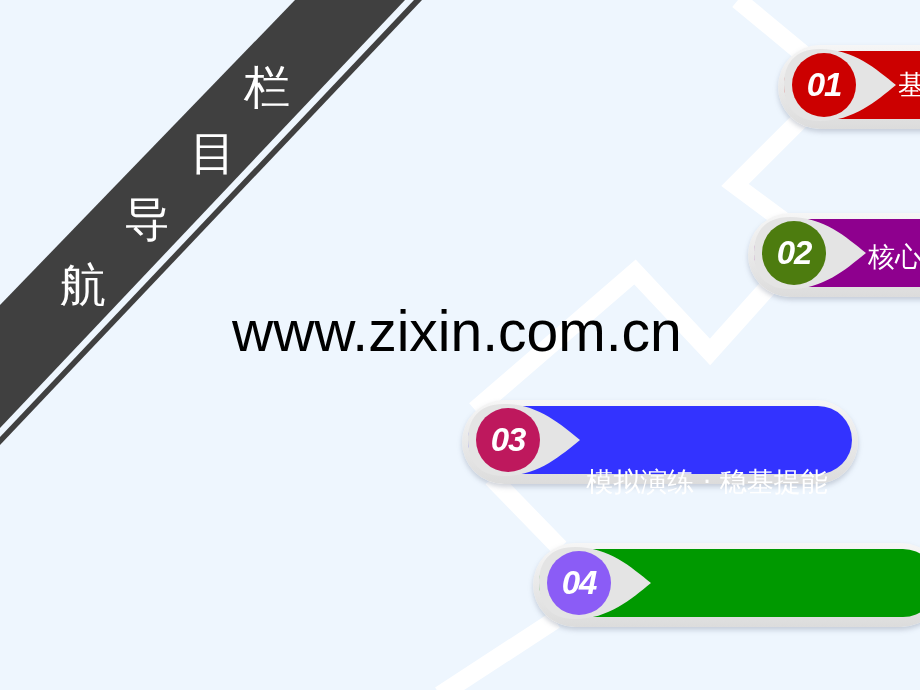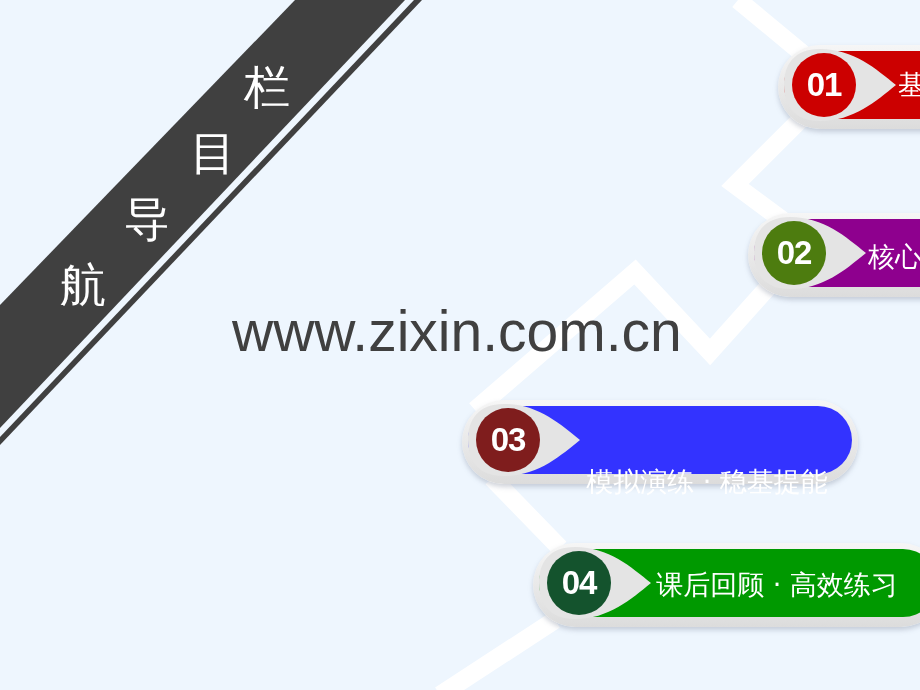--- a/index.html
+++ b/index.html
@@ -9,42 +9,42 @@
     font-family: "DejaVu Sans", "Liberation Sans", sans-serif;
   }
   .bg-svg { position: absolute; left: 0; top: 0; width: 920px; height: 690px; }
   .band-char {
     position: absolute; color: #ffffff; font-size: 46px; line-height: 46px;
     font-family: "DejaVu Sans", sans-serif;
   }
   .watermark {
     position: absolute; left: 232px; top: 298px;
     font-family: "Liberation Sans", sans-serif; font-size: 57px;
-    color: #404040; letter-spacing: 0px; white-space: nowrap;
+    color: #000000; letter-spacing: 0px; white-space: nowrap;
   }
   .item { position: absolute; height: 84px; }
   .item .outer {
     position: absolute; left: 0; top: 0; right: 0; bottom: 0;
     border-radius: 42px;
     background: linear-gradient(#f6f6f6, #dcdcdc);
     box-shadow: 0 3px 5px rgba(120,130,150,0.35);
   }
   .item .bar {
     position: absolute; left: 6px; top: 6px; right: 6px; bottom: 10px;
     border-radius: 36px;
   }
   .item .eye {
     position: absolute; left: 6px; top: 4px; width: 130px; height: 72px;
   }
   .item .num-circle {
     position: absolute; left: 14px; top: 8px; width: 64px; height: 64px;
     border-radius: 50%;
     display: flex; align-items: center; justify-content: center;
     color: #ffffff; font-family: "Liberation Sans", sans-serif;
-    font-weight: bold; font-size: 33px; letter-spacing: -1px;
+    font-weight: bold; font-size: 33px; letter-spacing: -1px; font-style: italic;
   }
   .item .label {
     position: absolute; top: 18px; color: #ffffff;
     font-size: 27px; line-height: 40px; white-space: normal;
   }
 </style>
 </head>
 <body>
 
 <svg class="bg-svg" viewBox="0 0 920 690">
@@ -86,25 +86,24 @@
   <div class="num-circle" style="background:#4d7c0f;">02</div>
   <div class="label" style="left:120px; top:24px; font-size:27px;">核心</div>
 </div>
 
 <div class="item" style="left:462px; top:400px; width:396px;">
   <div class="outer"></div>
   <div class="bar" style="background:#3333ff;"></div>
   <svg class="eye" viewBox="0 0 130 72">
     <path d="M36,0 C70,0 92,20 112,36 C92,52 70,72 36,72 C10,72 0,56 0,36 C0,16 10,0 36,0 Z" fill="#e4e4e4"></path>
   </svg>
-  <div class="num-circle" style="background:#7f1d1d;">03</div>
+  <div class="num-circle" style="background:#be185d;">03</div>
   <div class="label" style="left:118px; top:22px; width:254px; text-align:center;margin-top:40px;">模拟演练 · 稳基提能</div>
 </div>
 
 <div class="item" style="left:533px; top:543px; width:410px;">
   <div class="outer"></div>
   <div class="bar" style="background:#009900;"></div>
   <svg class="eye" viewBox="0 0 130 72">
     <path d="M36,0 C70,0 92,20 112,36 C92,52 70,72 36,72 C10,72 0,56 0,36 C0,16 10,0 36,0 Z" fill="#e4e4e4"></path>
   </svg>
-  <div class="num-circle" style="background:#14532d;">04</div>
-  <div class="label" style="left:118px; top:22px; width:252px; text-align:center;">课后回顾 · 高效练习</div>
+  <div class="num-circle" style="background:#8b5cf6;">04</div>
 </div>
 
 </body></html>

